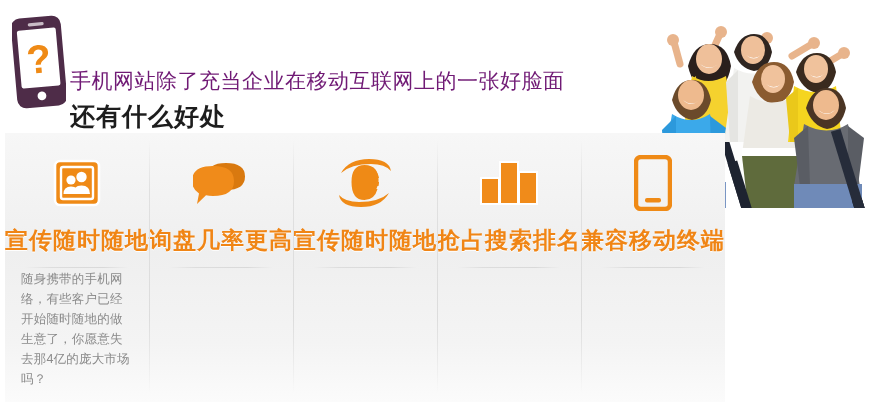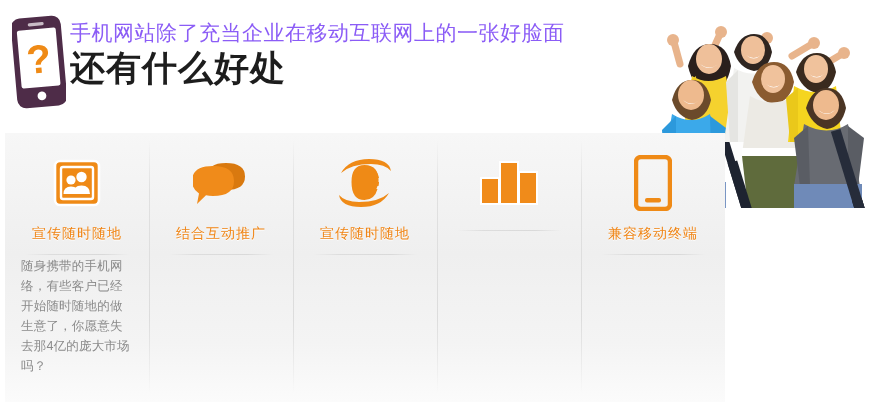--- a/index.html
+++ b/index.html
@@ -33,27 +33,28 @@
     width: 54px; height: 94px;
   }
   .headline-block {
     position: absolute;
     left: 70px; top: 18px;
     width: 600px;
   }
   .headline-1 {
     font-size: 21px;
     line-height: 30px;
-    color: #8b5cf6;
+    color: #701a75;
     font-weight: 400;
     letter-spacing: 0.5px;
     white-space: nowrap;
+    margin-top: 48px;
   }
   .headline-2 {
-    font-size: 35px;
+    font-size: 25px;
     line-height: 38px;
     color: #1d1d1d;
     font-weight: bold;
     letter-spacing: 1px;
     margin-top: 1px;
     white-space: nowrap;
   }
 
   
   .photo {
@@ -87,22 +88,22 @@
   .card-icon {
     height: 72px;
     margin-top: 14px;
     display: flex;
     align-items: center;
     justify-content: center;
   }
   .card-title {
     margin-top: 6px;
     text-align: center;
-    font-size: 14px;
-    font-weight: normal;
+    font-size: 23px;
+    font-weight: bold;
     color: #f08515;
     letter-spacing: 1px;
     text-shadow: 0 1px 0 rgba(255,255,255,0.9);
   }
   .card-rule {
     width: 104px;
     height: 1px;
     margin: 11px auto 0 auto;
     background: linear-gradient(to right, rgba(255,255,255,0) 0%, #dddddd 25%, #d9d9d9 75%, rgba(255,255,255,0) 100%);
   }
@@ -256,21 +257,21 @@
 
     <div class="card">
       <div class="card-icon">
         <svg width="56" height="48" viewBox="0 0 56 48" xmlns="http://www.w3.org/2000/svg">
           <path d="M33,4 q19,0 19,13.5 q0,13.5 -19,13.5 q-3,0 -6,-0.6
                    l-7.5,6.6 l1.6,-8.4 q-7.1,-4 -7.1,-11.1 q0,-13.5 19,-13.5z" fill="#d9790f"></path>
           <path d="M20,7 q21,0 21,15 q0,15 -21,15 q-4,0 -7,-0.8
                    l-9,8.8 l2,-10.5 q-7,-4.6 -7,-12.5 q0,-15 21,-15z" fill="#f08b1a"></path>
         </svg>
       </div>
-      <div class="card-title">结合互动推广</div>
+      <div class="card-title">询盘几率更高</div>
       <div class="card-rule"></div>
     </div>
 
     <div class="card">
       <div class="card-icon">
         <svg width="56" height="52" viewBox="0 0 56 52" xmlns="http://www.w3.org/2000/svg">
 
           <path d="M4,16 q8,-14 28,-14 q20,0 22,12 q-6,-7 -20,-7 q-20,0 -30,9z" fill="#ef8a16"></path>
 
           <path d="M52,36 q-8,14 -28,14 q-20,0 -22,-12 q6,7 20,7 q20,0 30,-9z" fill="#ef8a16"></path>
@@ -287,20 +288,21 @@
     </div>
 
     <div class="card">
       <div class="card-icon">
         <svg width="58" height="46" viewBox="0 0 58 46" xmlns="http://www.w3.org/2000/svg">
           <rect x="1" y="18" width="18" height="26" fill="#f08b1a" stroke="#ffffff" stroke-width="2"></rect>
           <rect x="20" y="2" width="18" height="42" fill="#f08b1a" stroke="#ffffff" stroke-width="2"></rect>
           <rect x="39" y="12" width="18" height="32" fill="#f08b1a" stroke="#ffffff" stroke-width="2"></rect>
         </svg>
       </div>
+      <div class="card-title">抢占搜索排名</div>
       <div class="card-rule"></div>
     </div>
 
     <div class="card">
       <div class="card-icon">
         <svg width="38" height="56" viewBox="0 0 38 56" xmlns="http://www.w3.org/2000/svg">
           <rect x="2" y="2" width="34" height="52" rx="5" ry="5" fill="none" stroke="#ef8a16" stroke-width="4.5"></rect>
           <rect x="11" y="43" width="16" height="4.5" rx="2" ry="2" fill="#ef8a16"></rect>
         </svg>
       </div>

